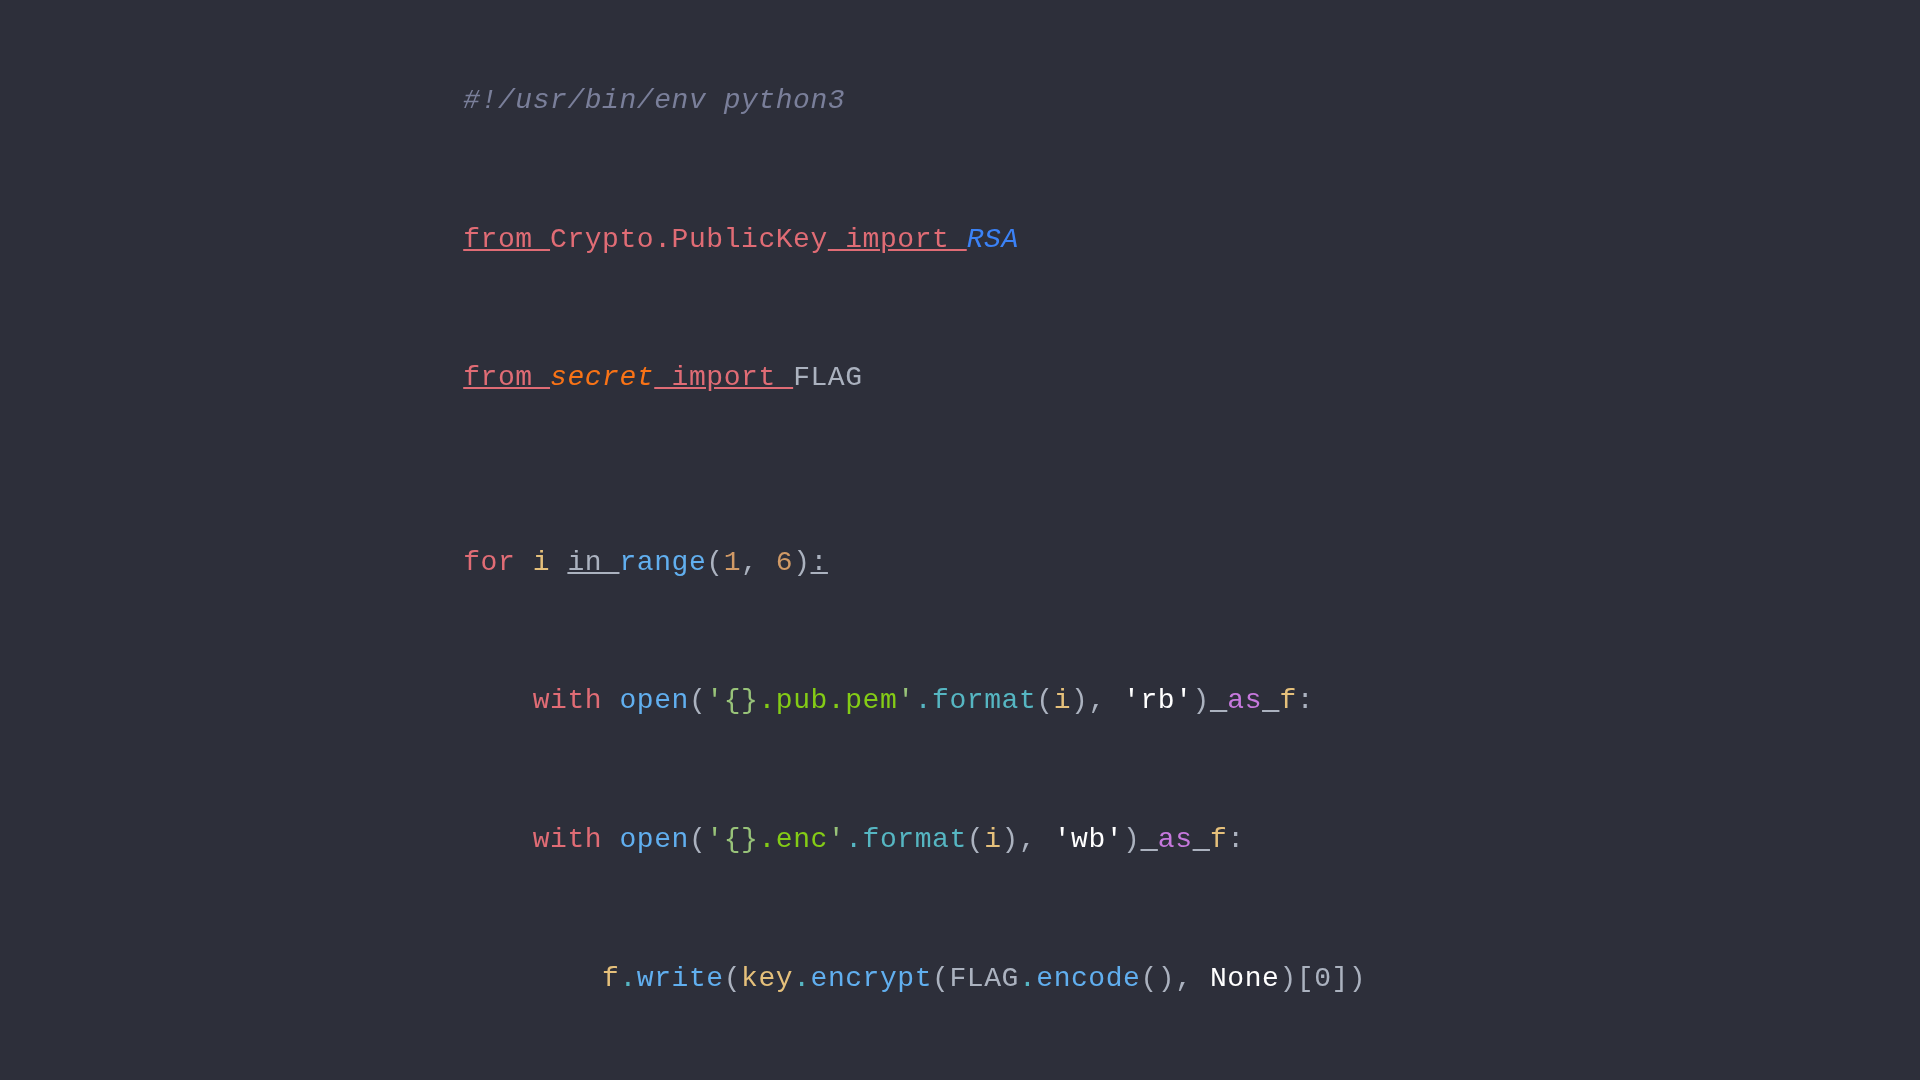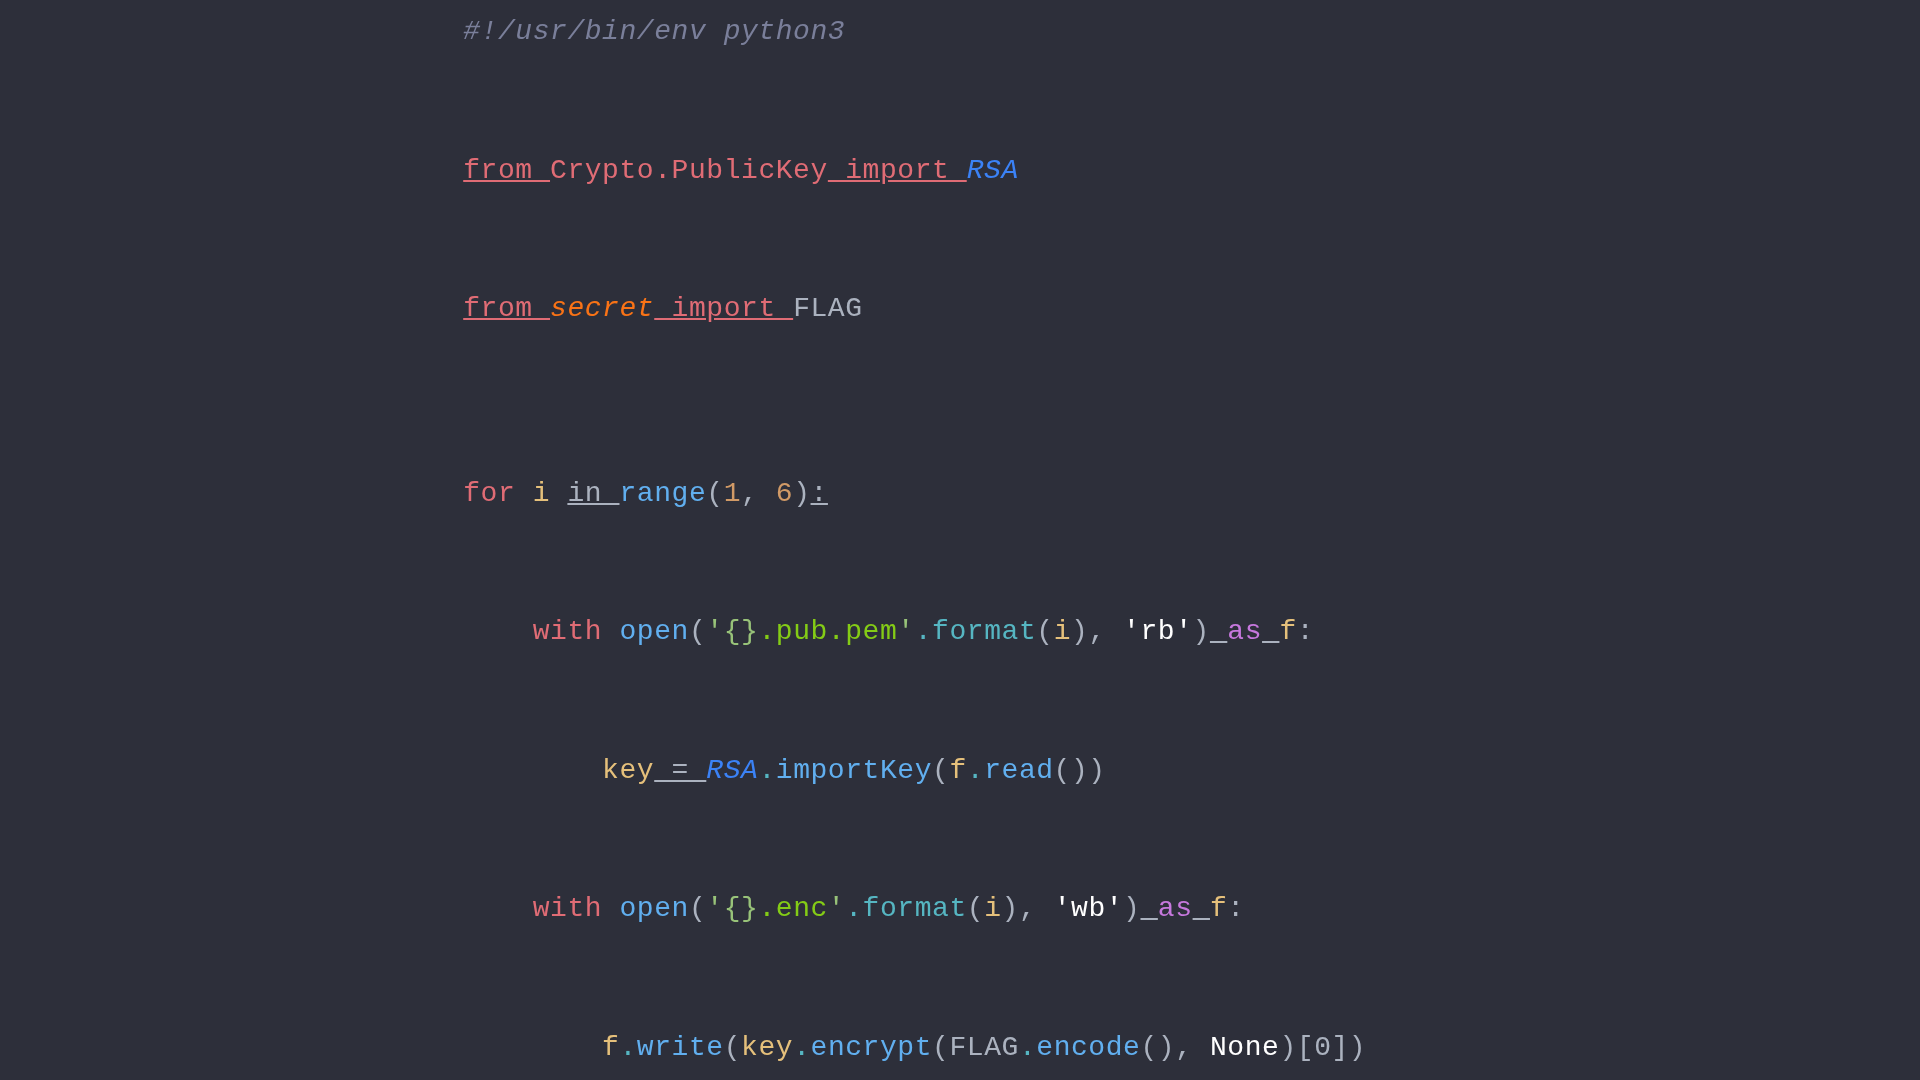--- a/index.html
+++ b/index.html
@@ -79,23 +79,20 @@
   <div class="blank-line"></div>
 
   <div class="code-line">
     <span class="control">for </span><span class="varname">i </span><span class="operator">in </span><span class="builtin">range</span><span class="paren">(</span><span class="number">1</span><span class="paren">, </span><span class="number">6</span><span class="paren">)</span><span class="operator">:</span>
   </div>
 
   <div class="code-line">
     <span>    </span><span class="control">with </span><span class="builtin">open</span><span class="paren">(</span><span class="string">'{}</span><span class="pub-enc">.pub.pem</span><span class="string">'</span><span class="dot">.</span><span class="format-fn">format</span><span class="paren">(</span><span class="varname">i</span><span class="paren">)</span><span class="paren">, </span><span class="rb-wb">'rb'</span><span class="paren">)</span><span class="operator"> </span><span class="as-kw">as</span><span class="operator"> </span><span class="varname">f</span><span class="paren">:</span>
   </div>
 
-  <div class="code-line">
-    <span>        </span><span class="varname">key</span><span class="operator"> = </span><span class="classname">RSA</span><span class="dot">.</span><span class="method">importKey</span><span class="paren">(</span><span class="varname">f</span><span class="dot">.</span><span class="method">read</span><span class="paren">()</span><span class="paren">)</span>
-  </div>
 
   <div class="code-line">
     <span>    </span><span class="control">with </span><span class="builtin">open</span><span class="paren">(</span><span class="string">'{}</span><span class="pub-enc">.enc</span><span class="string">'</span><span class="dot">.</span><span class="format-fn">format</span><span class="paren">(</span><span class="varname">i</span><span class="paren">)</span><span class="paren">, </span><span class="rb-wb">'wb'</span><span class="paren">)</span><span class="operator"> </span><span class="as-kw">as</span><span class="operator"> </span><span class="varname">f</span><span class="paren">:</span>
   </div>
 
   <div class="code-line">
     <span>        </span><span class="varname">f</span><span class="dot">.</span><span class="method">write</span><span class="paren">(</span><span class="varname">key</span><span class="dot">.</span><span class="method">encrypt</span><span class="paren">(</span><span class="flag">FLAG</span><span class="dot">.</span><span class="method">encode</span><span class="paren">()</span><span class="paren">, </span><span class="none-kw">None</span><span class="paren">)</span><span class="index">[0]</span><span class="paren">)</span>
   </div>
 
 </div>

